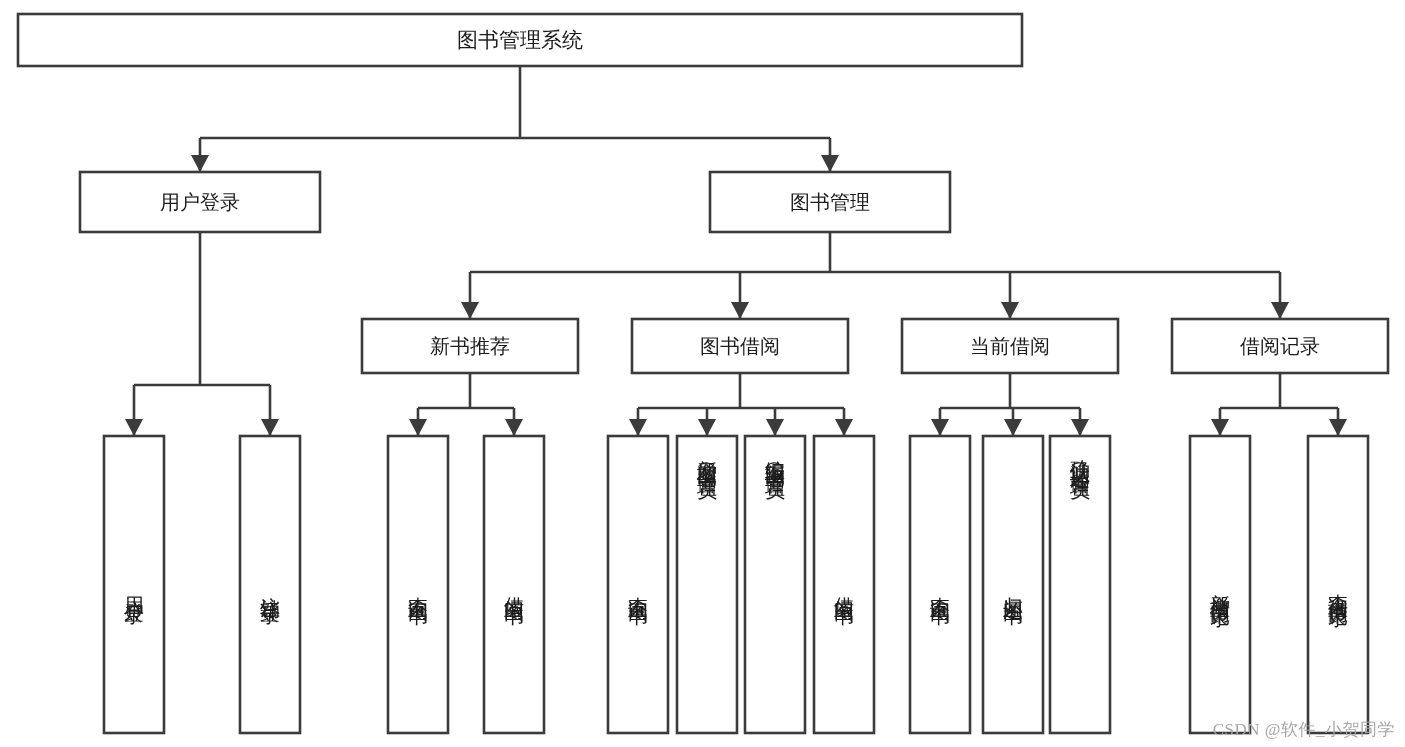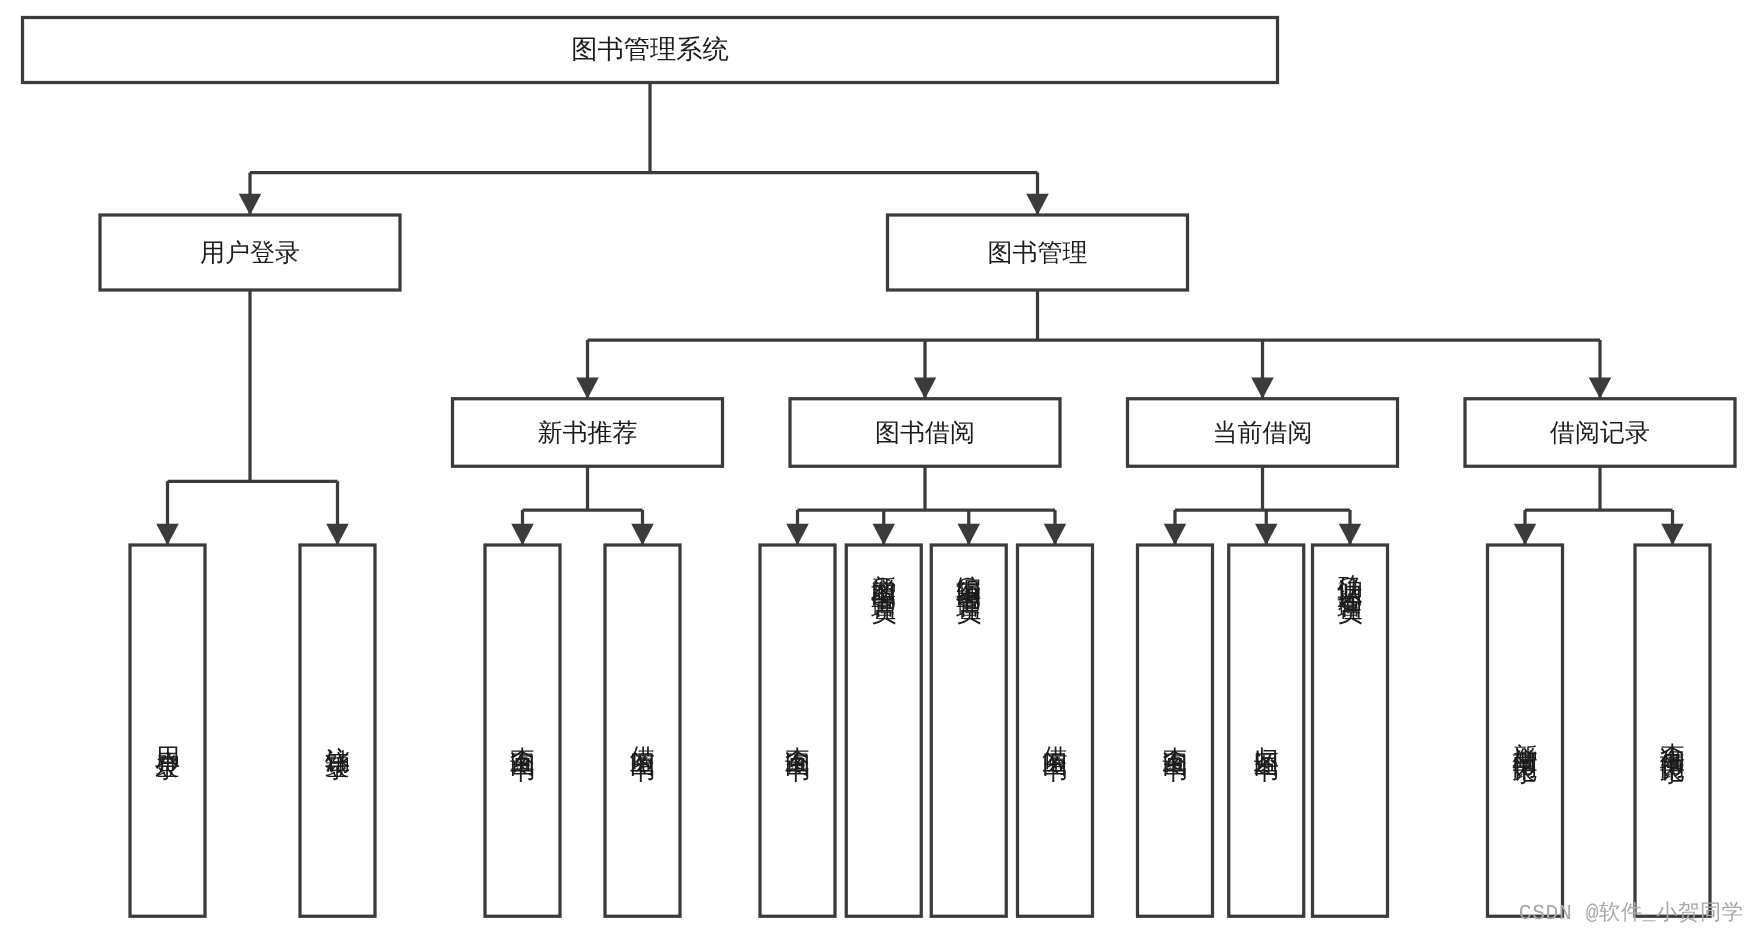--- a/index.html
+++ b/index.html
@@ -74,21 +74,21 @@
     font-size: 20px;
     line-height: 1.05;
     color: #1c1c1c;
     letter-spacing: 3px;
     white-space: nowrap;
   }
   .watermark {
     position: absolute;
     right: 10px;
     bottom: 6px;
-    font-family: Liberation Mono, monospace;
+    font-family: Liberation Serif, serif;
     font-size: 17px;
     color: #a8a8a8;
     white-space: nowrap;
     letter-spacing: 0.5px;
     margin-top: 48px;
   }
 </style>
 </head>
 <body>
 

